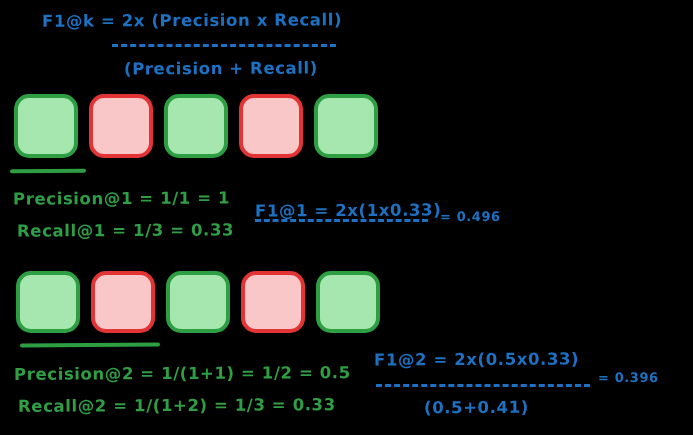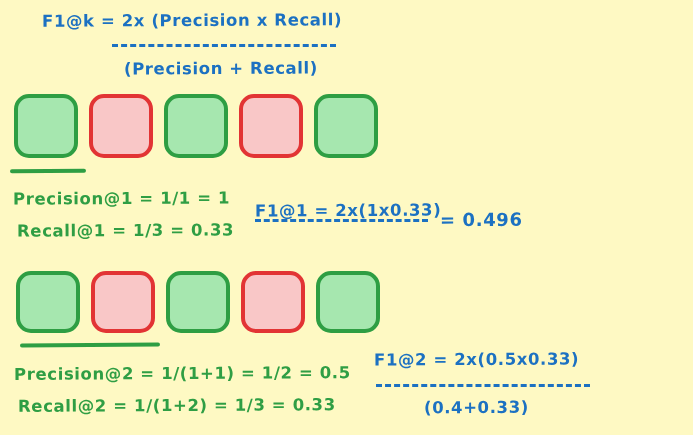--- a/index.html
+++ b/index.html
@@ -1,34 +1,34 @@
 <!DOCTYPE html>
 <html><head>
 <meta charset="utf-8">
 <style>
   html,body { margin:0; padding:0; }
   .canvas {
     position: relative;
     width: 693px;
     height: 435px;
-    background: #fef9c3;
+    background: #000000;
     overflow: hidden;
     font-family: "DejaVu Sans", sans-serif;
     font-weight: bold;
   }
   .txt {
     position: absolute;
     white-space: nowrap;
     letter-spacing: 0.6px;
     transform: rotate(-0.3deg);
   }
   .blue  { color: #1c71c2; }
   .green { color: #2f9e44; }
   .fs17 { font-size: 16.5px; }
-  .fs19 { font-size: 18px; }
+  .fs19 { font-size: 13px; }
   .fracbar {
     position: absolute;
     height: 0;
     border-top: 3px dashed #1c71c2;
   }
   .sq-row {
     position: absolute;
     display: flex;
     gap: 11px;
   }
@@ -108,15 +108,16 @@
       <div class="sq red"></div>
       <div class="sq green"></div>
     </div>
   <div id="cut2" class="cutline"></div>
 
   <div id="p2" class="txt green fs17">Precision@2 = 1/(1+1) = 1/2 = 0.5</div>
   <div id="r2" class="txt green fs17">Recall@2 = 1/(1+2) = 1/3 = 0.33</div>
 
   <div id="f2-num" class="txt blue fs17">F1@2 = 2x(0.5x0.33)</div>
   <div id="f2-bar" class="fracbar"></div>
-  <div id="f2-den" class="txt blue fs17">(0.4+0.33)</div>
+  <div id="f2-den" class="txt blue fs17">(0.5+0.41)</div>
+  <div id="f2-res" class="txt blue fs19">= 0.396</div>
 
 </div>
 
 </body></html>

